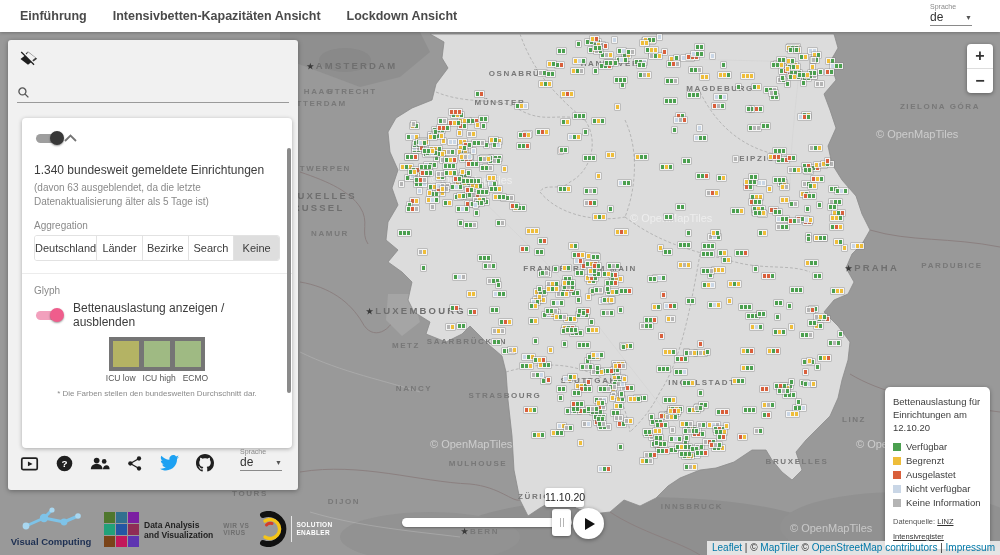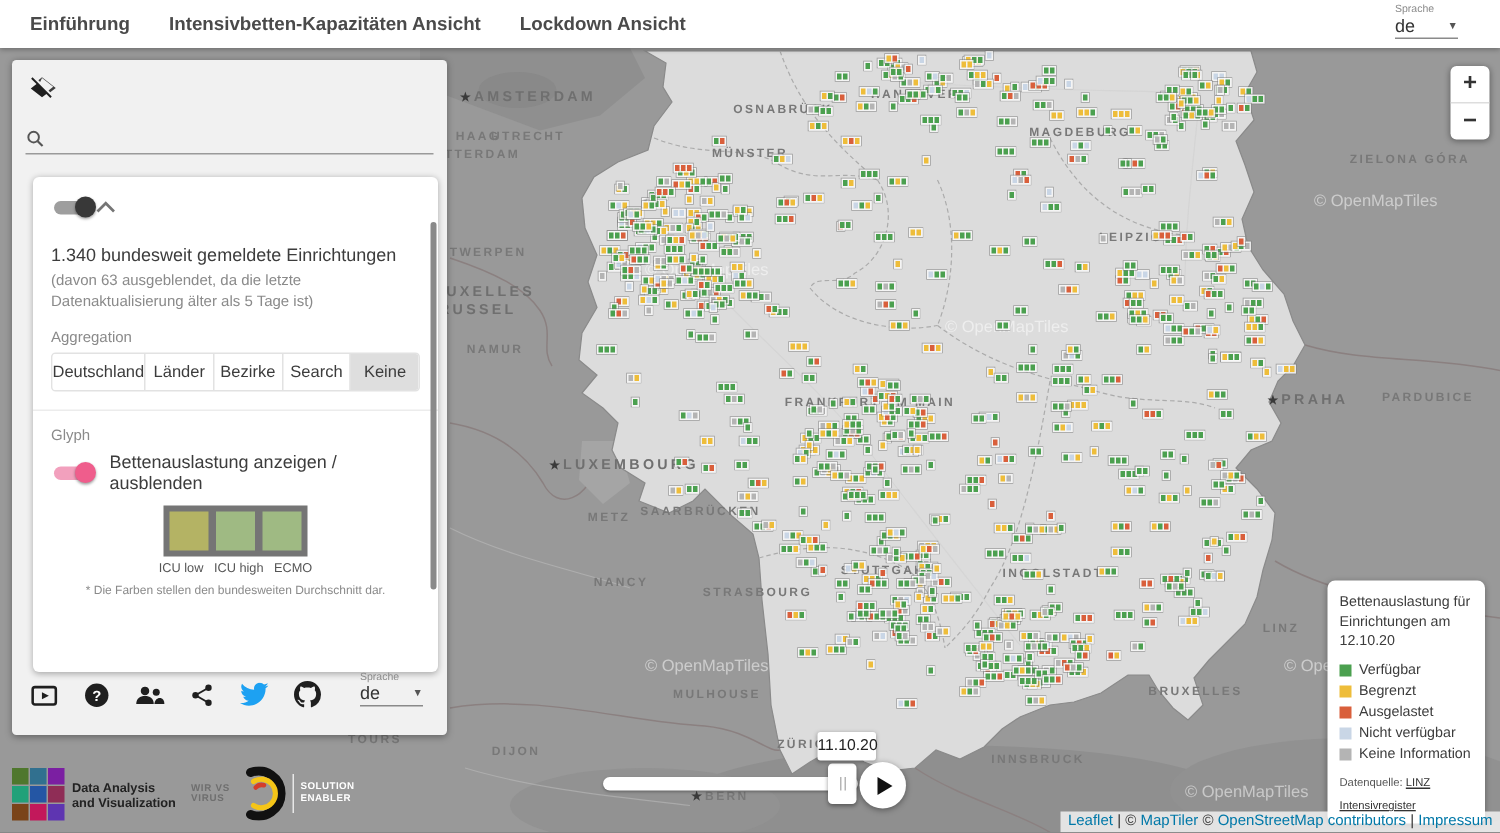--- a/index.html
+++ b/index.html
@@ -3077,20 +3077,36 @@
         <i></i>
       </div>
     <div id="tl-tooltip">11.10.20</div>
     <div id="tl-play">
         <span class="tri"></span>
       </div>
 
     <div id="attribution"><a>Leaflet</a><span> | © </span><a>MapTiler</a><span> © </span><a>OpenStreetMap contributors</a><span> | </span><a>Impressum</a></div>
 
     <div id="logos">
+      <div id="logo-vc">
+        <svg width="70" height="26" viewBox="0 0 70 26">
+          <g stroke="#7ec3e8" stroke-width="3" stroke-linecap="round">
+            <path d="M10,20 L28,12" fill="none"></path>
+            <path d="M28,12 L48,16" fill="none"></path>
+            <path d="M48,16 L62,10" fill="none"></path>
+            <path d="M28,12 L36,4" fill="none"></path>
+          </g>
+          <circle cx="10" cy="20" r="3.4" fill="#a9d7f0"></circle>
+          <circle cx="28" cy="12" r="4.2" fill="#7ec3e8"></circle>
+          <circle cx="36" cy="4" r="2.6" fill="#a9d7f0"></circle>
+          <circle cx="48" cy="16" r="3.4" fill="#7ec3e8"></circle>
+          <circle cx="62" cy="10" r="2.8" fill="#a9d7f0"></circle>
+        </svg>
+        <div class="vc-text">Visual Computing</div>
+      </div>
       <div id="logo-dav">
         <div id="dav-grid">
             <i style="background: rgb(79, 119, 45);"></i>
             <i style="background: rgb(49, 112, 143);"></i>
             <i style="background: rgb(123, 31, 162);"></i>
             <i style="background: rgb(33, 161, 121);"></i>
             <i style="background: rgb(36, 86, 164);"></i>
             <i style="background: rgb(143, 45, 86);"></i>
             <i style="background: rgb(122, 68, 25);"></i>
             <i style="background: rgb(194, 24, 91);"></i>

